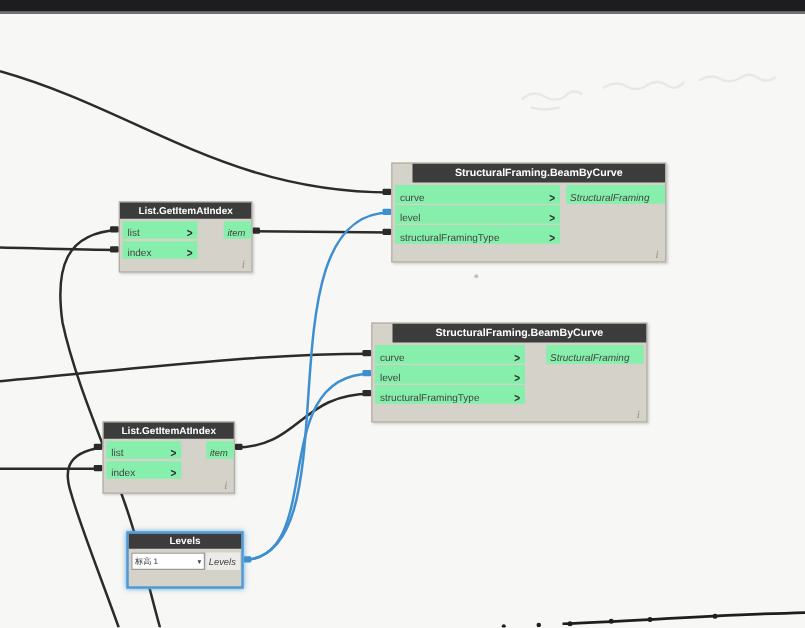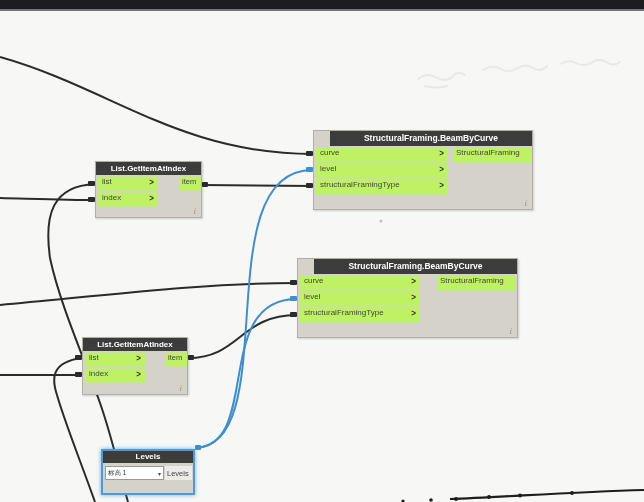--- a/index.html
+++ b/index.html
@@ -23,41 +23,40 @@
   }
   .node-header{
     background:#3c3c3c;color:#ffffff;
     font-weight:bold;text-align:center;
     overflow:hidden;white-space:nowrap;
   }
   .beam .node-header{font-size:8.5px;line-height:15px;height:15px;margin-left:16px;}
   .list .node-header{font-size:8px;line-height:13px;height:13px;}
   .ports{position:relative;}
   .port{
-    position:absolute;background:#bef264;
+    position:absolute;background:#86efac;
     color:#444440;font-size:8px;
-    display:flex;align-items:flex-start;
+    display:flex;align-items:flex-end;
     box-sizing:border-box;
   }
   .port.in{justify-content:space-between;padding:0 4px;}
-  .port.out{justify-content:flex-start;padding:0 3px;}
+  .port.out{justify-content:flex-start;padding:0 3px;font-style:italic;}
   .chev{font-weight:bold;color:#2f2f2f;font-size:8px;transform:scaleY(1.2);}
   .info-i{
     position:absolute;right:5px;bottom:1px;
     color:#93908a;font-size:9px;font-style:italic;
     font-family:"Liberation Serif", serif;
   }
   
   #levels-node{
     position:absolute;left:101px;top:425px;width:94px;height:46px;
     background:#d5d2c9;box-sizing:border-box;
     border:2px solid #4d9ad6;
     box-shadow:0 0 4px rgba(64,150,215,0.75);
     z-index:10;
-    margin-top:24px;
   }
   #levels-node .node-header{font-size:8px;height:12px;line-height:12px;}
   .dropdown{
     position:absolute;left:2px;top:15px;width:59px;height:14px;
     background:#ffffff;border:1px solid #9a9a98;box-sizing:border-box;
     display:flex;align-items:center;justify-content:space-between;
     padding:0 2px;font-size:6.5px;color:#333;
     white-space:nowrap;overflow:hidden;
   }
   .dropdown .caret{font-size:6px;color:#444;}

